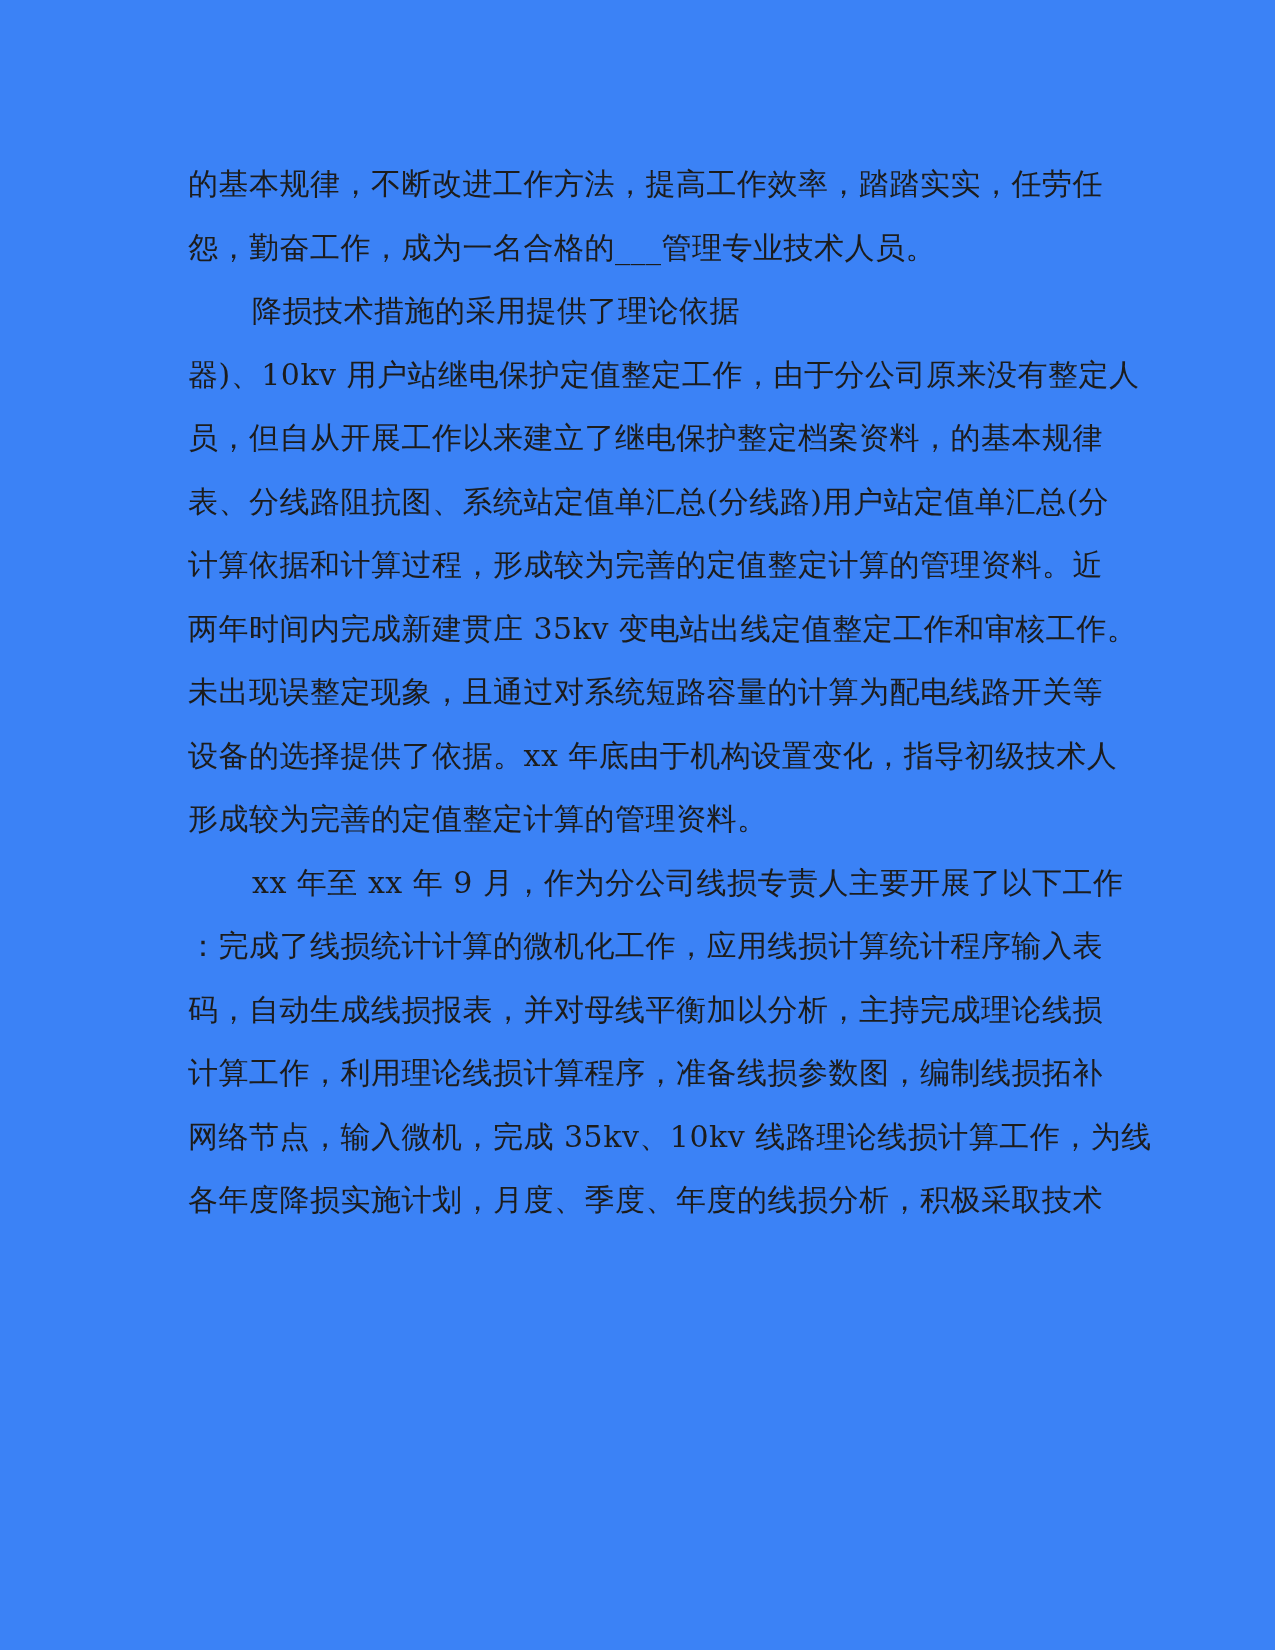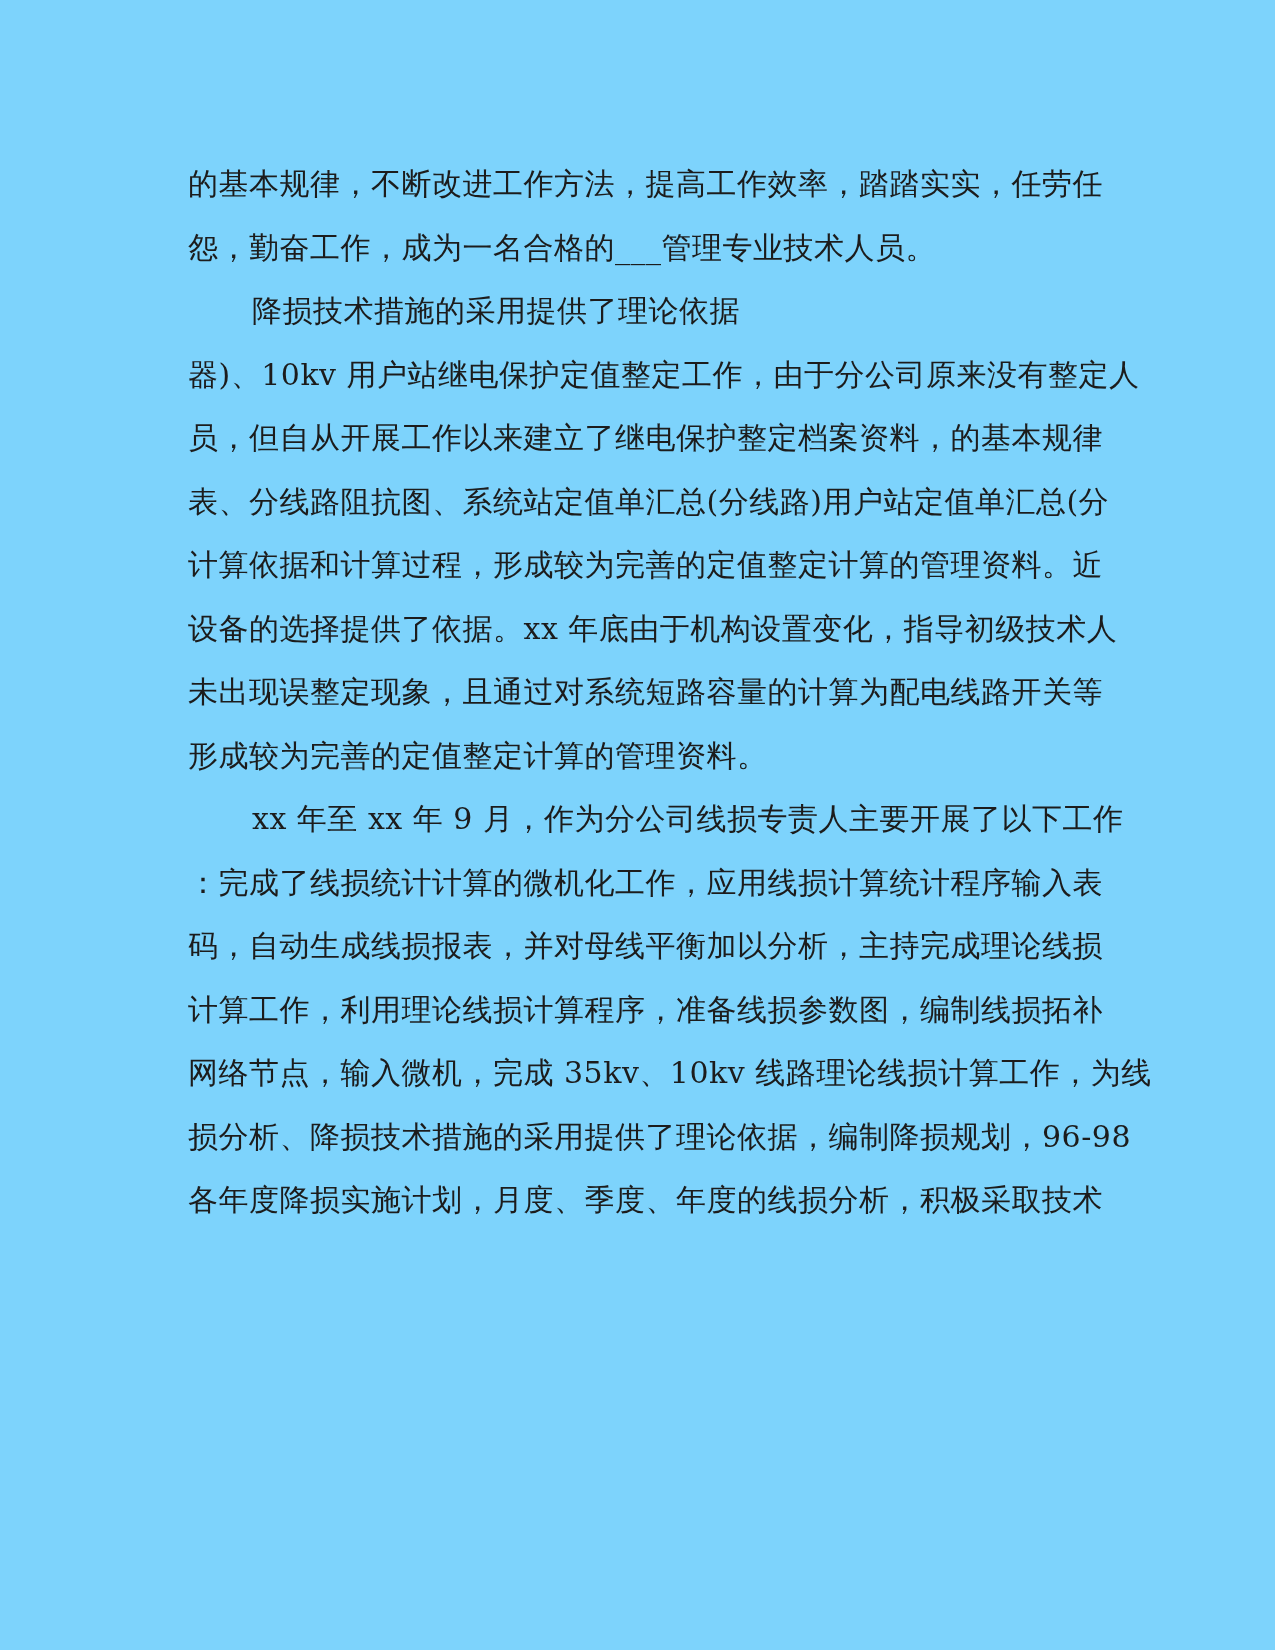--- a/index.html
+++ b/index.html
@@ -13,21 +13,21 @@
     position: relative;
     font-family: "DejaVu Serif", "Liberation Serif", serif;
     overflow: hidden;
   }
   .doc-page {
     position: absolute;
     left: 0;
     top: 0;
     width: 1275px;
     height: 1650px;
-    background: #7dd3fc;
+    background: #3b82f6;
   }
   .doc-body {
     position: absolute;
     left: 188px;
     top: 152px;
     width: 920px;
   }
   .text-line {
     font-size: 30px;
     line-height: 63.5px;
@@ -46,24 +46,24 @@
 <div class="doc-page">
   <div class="doc-body">
 
   <div class="text-line">的基本规律，不断改进工作方法，提高工作效率，踏踏实实，任劳任</div>
       <div class="text-line">怨，勤奋工作，成为一名合格的___管理专业技术人员。</div>
       <div class="text-line indent">降损技术措施的采用提供了理论依据</div>
       <div class="text-line">器)、10kv 用户站继电保护定值整定工作，由于分公司原来没有整定人</div>
       <div class="text-line">员，但自从开展工作以来建立了继电保护整定档案资料，的基本规律</div>
       <div class="text-line">表、分线路阻抗图、系统站定值单汇总(分线路)用户站定值单汇总(分</div>
       <div class="text-line">计算依据和计算过程，形成较为完善的定值整定计算的管理资料。近</div>
+      <div class="text-line">两年时间内完成新建贯庄 35kv 变电站出线定值整定工作和审核工作。</div>
+      <div class="text-line">未出现误整定现象，且通过对系统短路容量的计算为配电线路开关等</div>
       <div class="text-line">设备的选择提供了依据。xx 年底由于机构设置变化，指导初级技术人</div>
-      <div class="text-line">未出现误整定现象，且通过对系统短路容量的计算为配电线路开关等</div>
       <div class="text-line">形成较为完善的定值整定计算的管理资料。</div>
       <div class="text-line indent">xx 年至 xx 年 9 月，作为分公司线损专责人主要开展了以下工作</div>
       <div class="text-line">：完成了线损统计计算的微机化工作，应用线损计算统计程序输入表</div>
       <div class="text-line">码，自动生成线损报表，并对母线平衡加以分析，主持完成理论线损</div>
       <div class="text-line">计算工作，利用理论线损计算程序，准备线损参数图，编制线损拓补</div>
       <div class="text-line">网络节点，输入微机，完成 35kv、10kv 线路理论线损计算工作，为线</div>
-      <div class="text-line">损分析、降损技术措施的采用提供了理论依据，编制降损规划，96-98</div>
       <div class="text-line">各年度降损实施计划，月度、季度、年度的线损分析，积极采取技术</div>
     </div>
 </div>
 
 </body></html>

